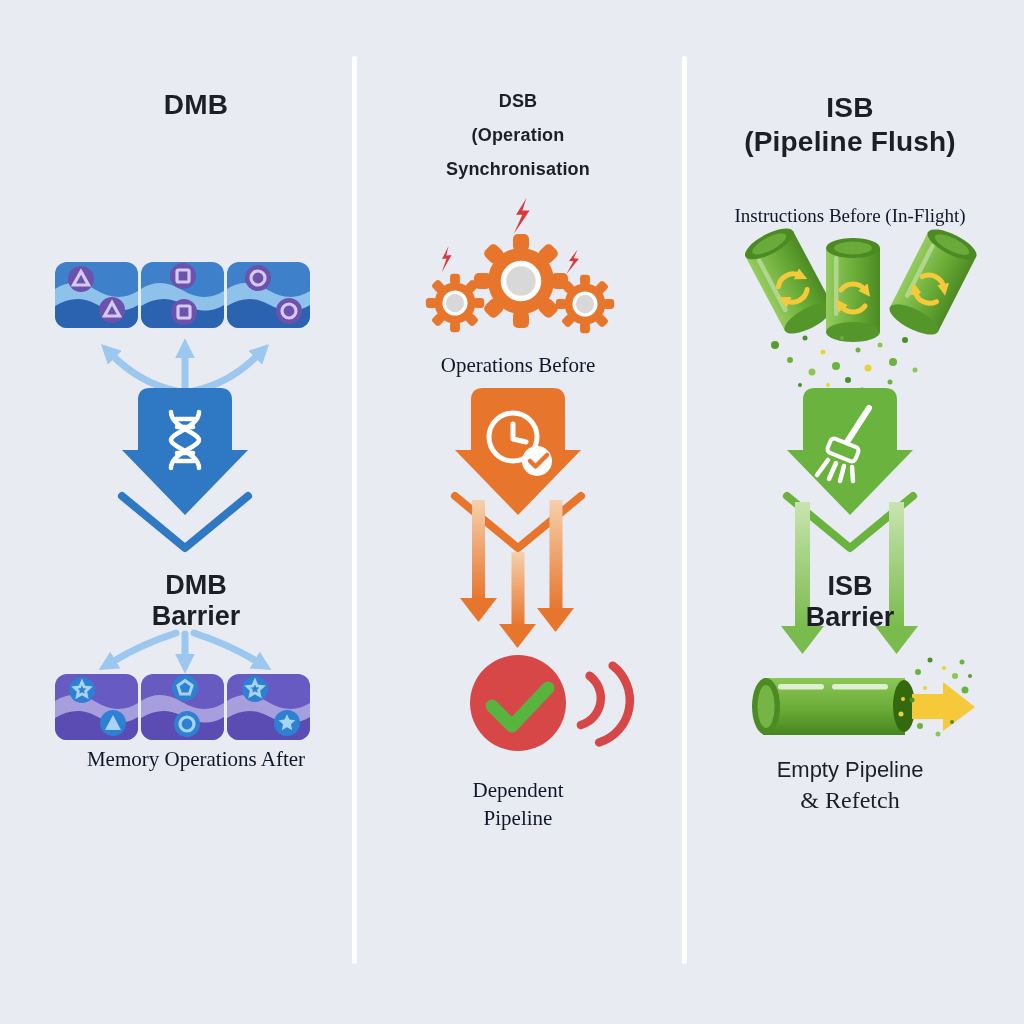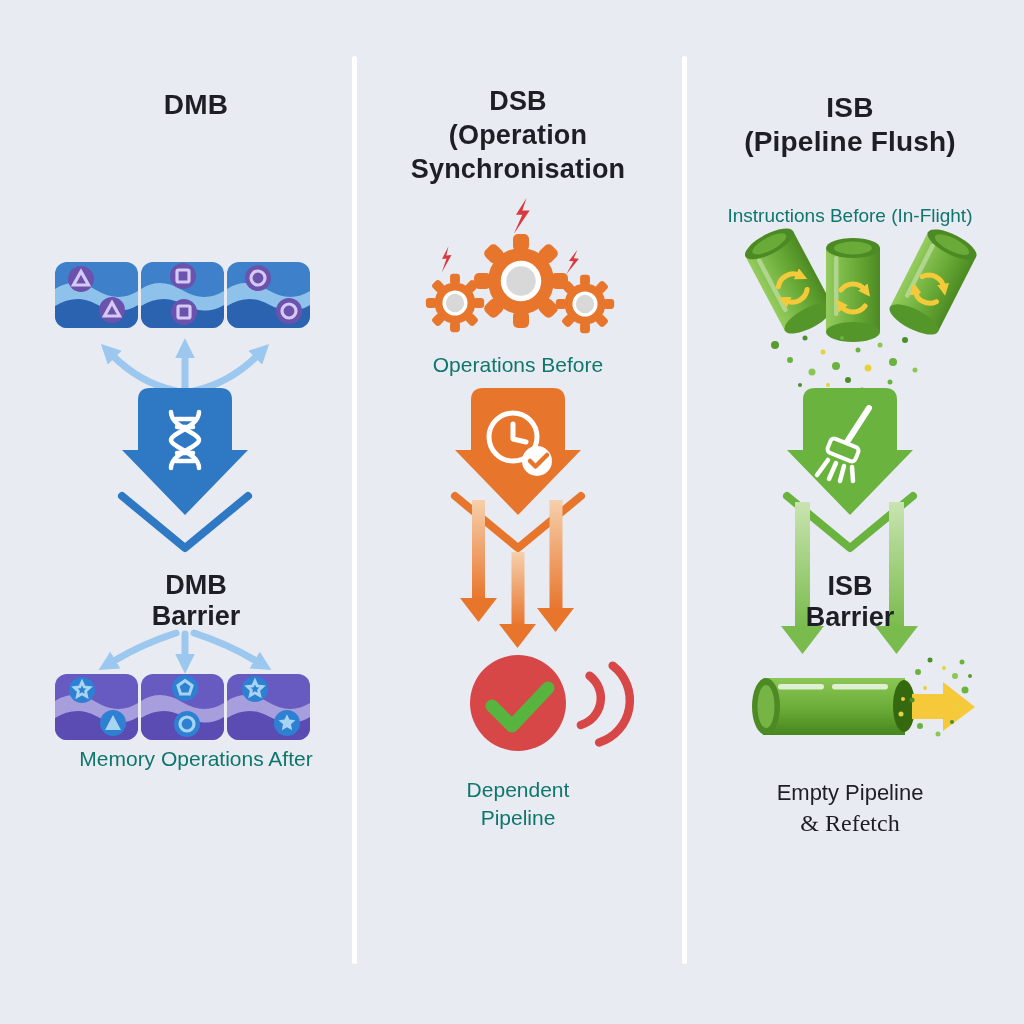--- a/index.html
+++ b/index.html
@@ -2,21 +2,21 @@
 <html><head>
 <meta charset="utf-8">
 <style>
   html,body{margin:0;padding:0;background:#e8ebf1;}
   .canvas{position:relative;width:1024px;height:1024px;background:#e8ebf1;overflow:hidden;
           font-family:"Liberation Sans",sans-serif;color:#1d1f24;}
   .gfx{position:absolute;left:0;top:0;z-index:1;}
   .divider{position:absolute;top:56px;width:5px;height:908px;background:#fff;border-radius:3px;z-index:2;}
   .txt{position:absolute;text-align:center;z-index:3;white-space:pre-line;}
   .title{font-size:28px;font-weight:700;line-height:34px;letter-spacing:.2px;}
-  .label{font-size:21px;font-weight:500;line-height:28px;color:#0f766e;}
+  .label{font-size:21px;font-weight:500;line-height:28px;color:#0f172a;font-family:Liberation Serif, serif;}
   .small{font-size:19px;}
   .barrier{font-size:27px;font-weight:700;line-height:31px;}
   .after2{font-size:22px;font-weight:500;line-height:30px;}
   .serifline{font-family:"Liberation Serif",serif;font-size:24px;}
   .c1{left:36px;width:320px;}
   .c2{left:358px;width:320px;}
   .c3{left:690px;width:320px;}
 </style>
 </head>
 <body>
@@ -286,22 +286,22 @@
   </g>
 </svg>
 
 <div class="divider" style="left:352px"></div>
 <div class="divider" style="left:682px"></div>
 
 <div class="txt title c1" style="top:88px"><span>DMB</span><br></div>
 <div class="txt barrier c1" style="top:570px"><span>DMB</span><br><span>Barrier</span></div>
 <div class="txt label c1" style="top:745px">Memory Operations After</div>
 
-<div class="txt title c2" style="top:84px;font-size:27px"><span>DSB</span><br><span>(Operation</span><br><span>Synchronisation</span></div>
+<div class="txt title c2" style="top:84px;font-size:18px"><span>DSB</span><br><span>(Operation</span><br><span>Synchronisation</span></div>
 <div class="txt label c2" style="top:351px">Operations Before</div>
 <div class="txt label c2" style="top:776px"><span>Dependent</span><br><span>Pipeline</span></div>
 
 <div class="txt title c3" style="top:91px"><span>ISB</span><br><span>(Pipeline Flush)</span></div>
 <div class="txt label small c3" style="top:202px">Instructions Before (In-Flight)</div>
 <div class="txt barrier c3" style="top:571px"><span>ISB</span><br><span>Barrier</span></div>
-<div class="txt after2 c3" style="top:778px"><span>Empty Pipeline</span><br><span class="serifline">&amp; Refetch</span></div>
+<div class="txt after2 c3" style="top:755px"><span>Empty Pipeline</span><br><span class="serifline">&amp; Refetch</span></div>
 
 </div>
 
 </body></html>

